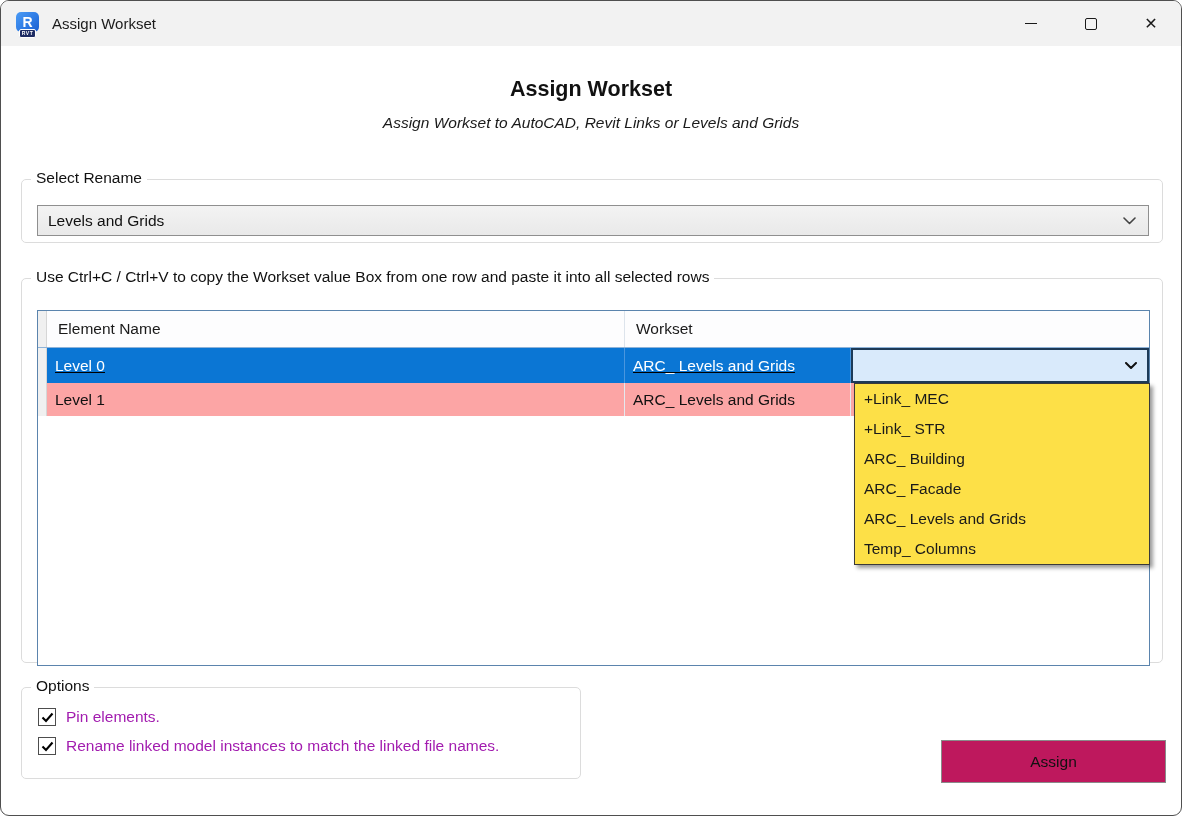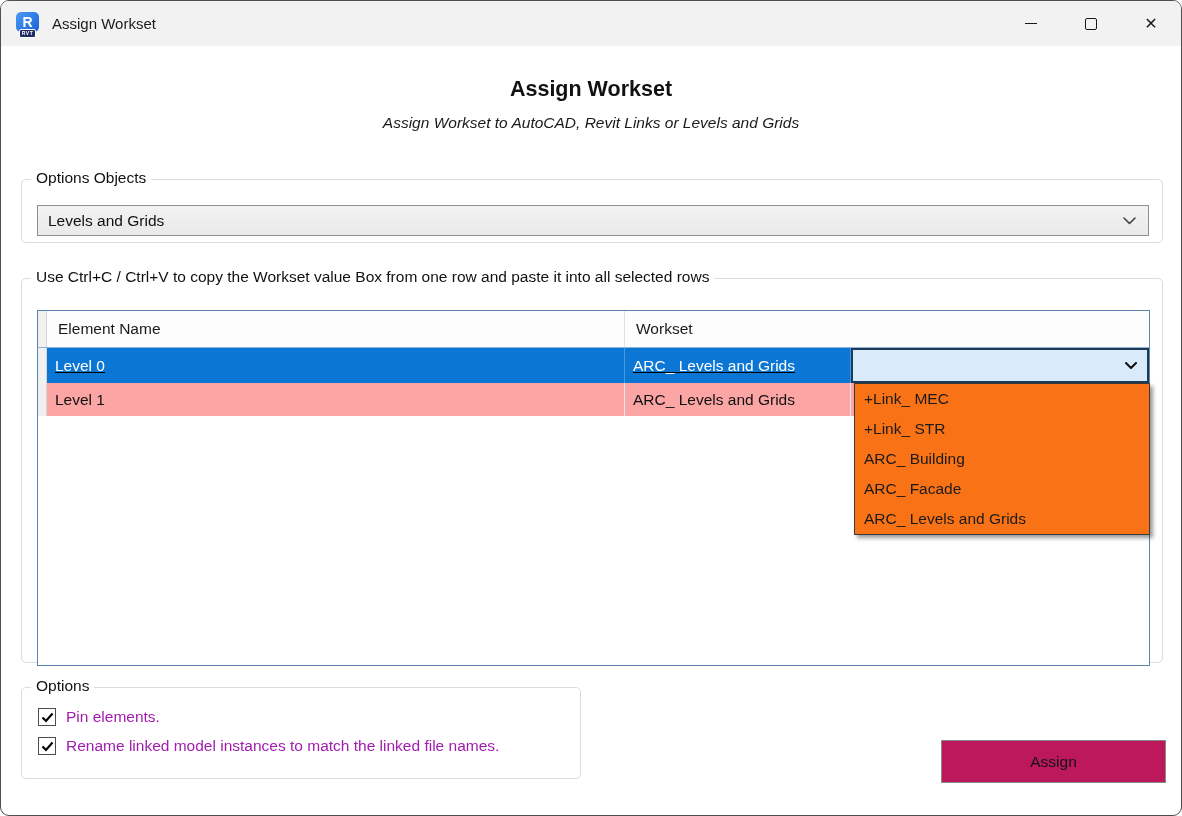--- a/index.html
+++ b/index.html
@@ -56,21 +56,21 @@
   .trow.r1{height:35px;background:#0b76d4;text-decoration:underline;}
   .trow.r2{height:33px;background:#fca5a5;}
   .td{display:flex;align-items:center;padding-left:8px;font-size:15.5px;}
   .trow.r1 .td{color:#ffffff;border-right:1px solid #4a96de;}
   .trow.r2 .td{color:#111111;border-right:1px solid #e4e9ef;}
   .td.cellcombo{padding:0;position:relative;}
   .cell-combo{position:absolute;inset:0;background:#d9eafb;border:2px solid #1d3a57;
     display:flex;align-items:center;cursor:pointer;}
   .cell-combo .combo-chevron{margin-right:10px;}
   
-  .dropdown-list{position:absolute;left:816px;top:72px;width:296px;background:#f97316;
+  .dropdown-list{position:absolute;left:816px;top:72px;width:296px;background:#fde047;
     border:1px solid #3a3a3a;box-shadow:3px 3px 4px rgba(0,0,0,0.40);z-index:10;}
   .dropdown-item{height:30px;display:flex;align-items:center;padding-left:9px;
     font-size:15.5px;color:#1a1a1a;cursor:pointer;}
   
   .check-row{position:absolute;left:16px;display:flex;align-items:center;cursor:pointer;}
   .check-row.cr1{top:20px;}
   .check-row.cr2{top:49px;}
   .checkbox{width:18px;height:18px;background:#fff;border:1.6px solid #4d4d4d;
     display:flex;align-items:center;justify-content:center;flex:0 0 auto;}
   .checkbox svg{display:block;}
@@ -103,21 +103,21 @@
       <button class="win-btn">
         <span class="glyph-close">✕</span>
       </button>
     </div>
   </div>
 
   <div class="heading">Assign Workset</div>
   <div class="subheading">Assign Workset to AutoCAD, Revit Links or Levels and Grids</div>
 
   <div class="groupbox" id="group-select">
-    <span class="group-label">Options Objects</span>
+    <span class="group-label">Select Rename</span>
     <div class="combo">
       <span class="combo-text">Levels and Grids</span>
       <span class="combo-chevron">
         <svg width="13" height="8" viewBox="0 0 13 8">
             <path d="M1 1 L6.5 6.5 L12 1" fill="none" stroke="#444" stroke-width="1.6" stroke-linecap="round" stroke-linejoin="round"></path>
           </svg>
       </span>
     </div>
   </div>
 
@@ -154,20 +154,21 @@
         <div class="td col2">ARC_ Levels and Grids</div>
         <div class="td col3"></div>
       </div>
 
       <div class="dropdown-list">
         <div class="dropdown-item">+Link_ MEC</div>
         <div class="dropdown-item">+Link_ STR</div>
         <div class="dropdown-item">ARC_ Building</div>
         <div class="dropdown-item">ARC_ Facade</div>
         <div class="dropdown-item">ARC_ Levels and Grids</div>
+        <div class="dropdown-item">Temp_ Columns</div>
       </div>
     </div>
   </div>
 
   <div class="groupbox" id="group-options">
     <span class="group-label">Options</span>
     <div class="check-row cr1">
       <span class="checkbox">
         <svg width="13" height="11" viewBox="0 0 13 11">
             <path d="M1.5 5.5 L5 9 L11.5 1.5" fill="none" stroke="#000" stroke-width="2.1"></path>

